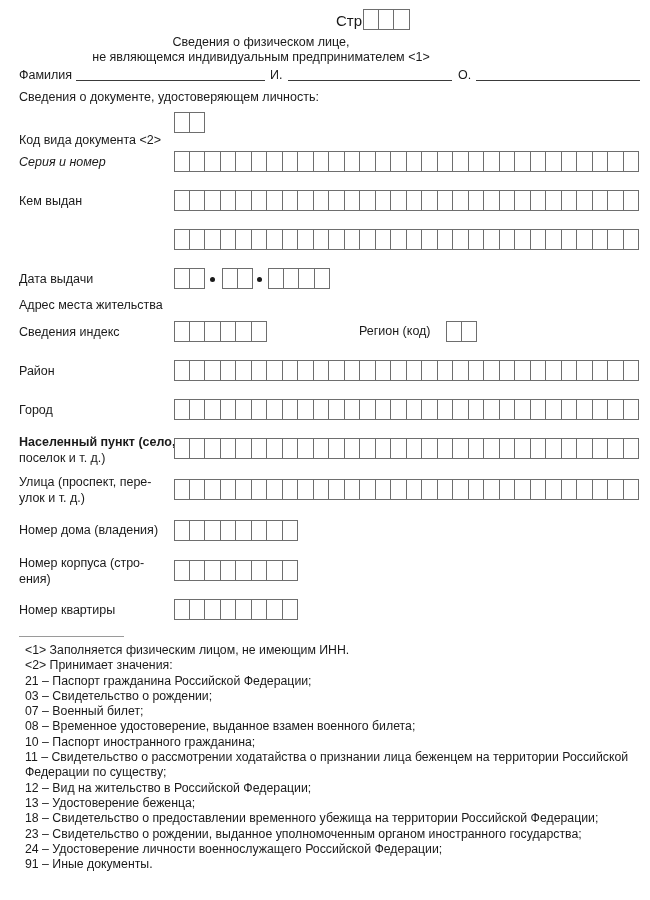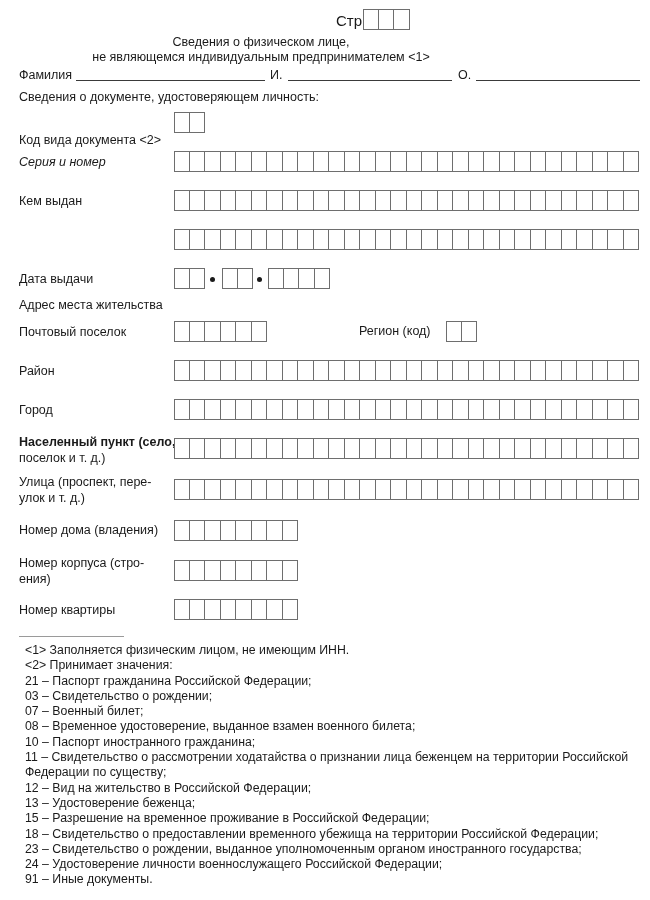--- a/index.html
+++ b/index.html
@@ -164,21 +164,21 @@
 <div class="dot" style="left:257px; top:277px;"></div>
 <div class="cells" style="left:268px; top:268px;">
     <div class="cell"></div>
     <div class="cell"></div>
     <div class="cell"></div>
     <div class="cell"></div>
   </div>
 
 <span class="lbl" style="top:297px;">Адрес места жительства</span>
 
-<span class="lbl" style="top:324px;">Почтовый поселок</span>
+<span class="lbl" style="top:324px;">Сведения индекс</span>
 <div class="cells" style="left:174px; top:321px;">
     <div class="cell"></div>
     <div class="cell"></div>
     <div class="cell"></div>
     <div class="cell"></div>
     <div class="cell"></div>
     <div class="cell"></div>
   </div>
 <span class="abs" style="left:359px; top:324px;">Регион (код)</span>
 <div class="cells" style="left:446px; top:321px;">
@@ -367,18 +367,17 @@
   <div>&lt;2&gt; Принимает значения:</div>
   <div>21 – Паспорт гражданина Российской Федерации;</div>
   <div>03 – Свидетельство о рождении;</div>
   <div>07 – Военный билет;</div>
   <div>08 – Временное удостоверение, выданное взамен военного билета;</div>
   <div>10 – Паспорт иностранного гражданина;</div>
   <div>11 – Свидетельство о рассмотрении ходатайства о признании лица беженцем на территории Российской</div>
   <div>Федерации по существу;</div>
   <div>12 – Вид на жительство в Российской Федерации;</div>
   <div>13 – Удостоверение беженца;</div>
-  <div>15 – Разрешение на временное проживание в Российской Федерации;</div>
   <div>18 – Свидетельство о предоставлении временного убежища на территории Российской Федерации;</div>
   <div>23 – Свидетельство о рождении, выданное уполномоченным органом иностранного государства;</div>
   <div>24 – Удостоверение личности военнослужащего Российской Федерации;</div>
   <div>91 – Иные документы.</div>
 </div>
 
 </body></html>

